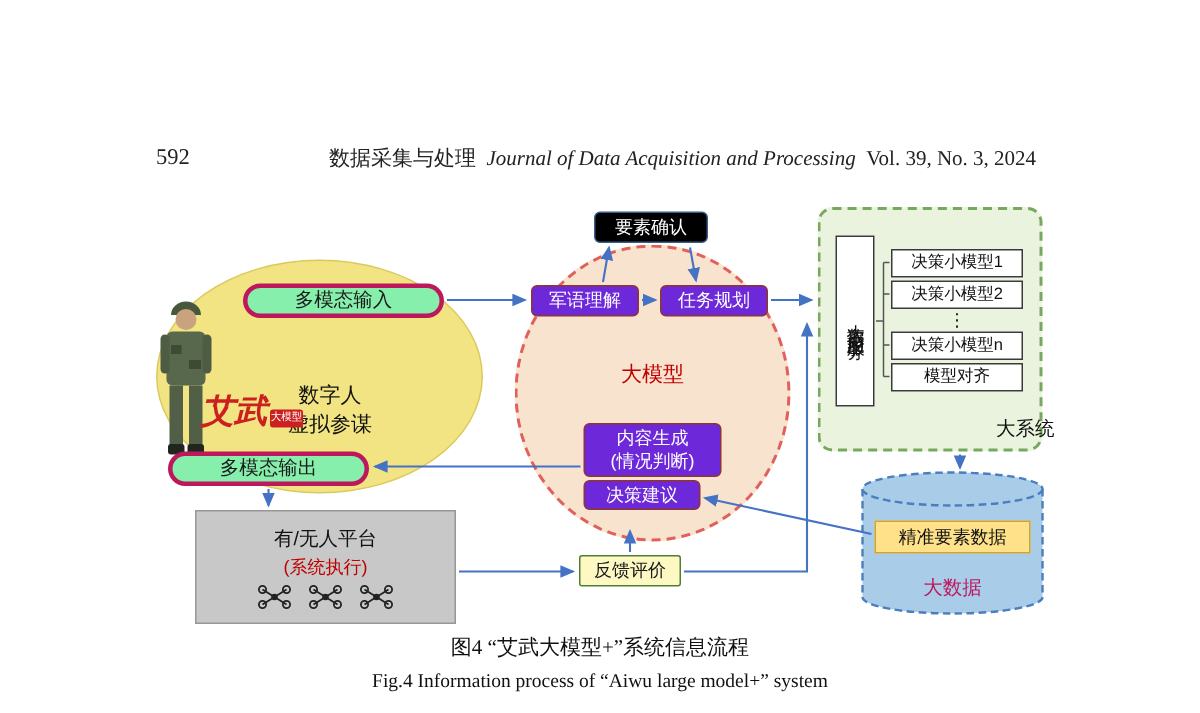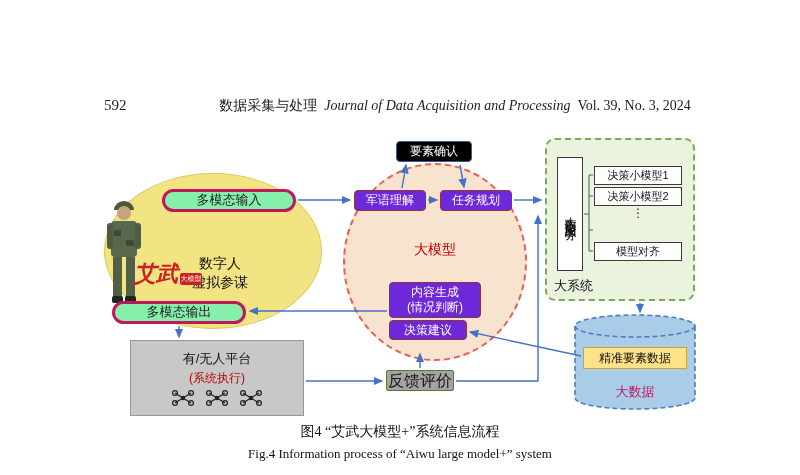--- a/index.html
+++ b/index.html
@@ -15,38 +15,38 @@
             font-size:14px; color:#222; font-family:"Liberation Serif", serif; }
   .header-center .it { font-style:italic; }
   .header-center span + span { margin-left:7px; }
 
   
   .box { position:absolute; display:flex; flex-direction:column; align-items:center;
          justify-content:center; text-align:center; box-sizing:border-box; line-height:1.25; }
   .red-box  { background:#6d28d9; border:1px solid #8e3432; color:#fff; border-radius:4px; font-size:12px; }
   .blue-box { background:#000000; border:1px solid #385d8a; color:#fff; border-radius:4px; font-size:12px; }
   .pill     { background:#86efac; border:3px solid #be185d; border-radius:12px; font-size:13px; color:#1a1a1a; }
-  .green-btn{ background:#a3a3a3; border:1px solid #507e32; color:#1a1a1a; font-size:16px; border-radius:2px; }
+  .green-btn{ background:#fef9c3; border:1px solid #507e32; color:#1a1a1a; font-size:12px; border-radius:2px; }
   .small-model { background:#fff; border:1px solid #3a3a3a; font-size:11px; color:#111; }
   .dots-row { font-size:12px; color:#111; background:transparent; border:none; }
 
   
   .ellipse { position:absolute; left:104px; top:173px; width:216px; height:154px;
              background:#f2e483; border:1px solid #dcc95e; border-radius:50%; }
   .model-circle { position:absolute; left:343px; top:163px; width:184px; height:198px;
              background:#f8e3cf; border:2px dashed #e0605a; border-radius:50%; box-sizing:border-box; }
   .system-panel { position:absolute; left:545px; top:138px; width:150px; height:163px;
              background:#eaf3de; border:2px dashed #76a95e; border-radius:10px; box-sizing:border-box; }
   .platform { position:absolute; left:130px; top:340px; width:174px; height:76px;
              background:#c8c8c8; border:1px solid #979797; box-sizing:border-box; }
   .vtext { writing-mode:vertical-rl; text-orientation:upright; letter-spacing:2px; }
 
   .model-title { position:absolute; left:385px; top:241px; width:100px; text-align:center;
              color:#c00000; font-size:14px; }
-  .sys-label { position:absolute; left:554px; top:277px; width:100px; text-align:left;
+  .sys-label { position:absolute; left:603px; top:277px; width:100px; text-align:right;
              color:#111; font-size:13px; }
   .data-label { position:absolute; left:595px; top:383px; width:80px; text-align:center;
              color:#be185d; font-size:13px; }
 
   .persona-lines { position:absolute; left:158px; top:238px; width:124px; text-align:center;
              font-size:14px; color:#111;margin-top:16px; }
   .persona-lines div { line-height:19px; }
 
   .logo { position:absolute; left:134px; top:263px; display:flex; align-items:flex-end; }
   .logo-text { color:#cc1f1f; font-size:22px; font-weight:bold; font-style:italic; line-height:1; }
@@ -173,20 +173,21 @@
   <div class="box red-box" style="left:389px; top:282px; width:92px; height:36px;justify-content:center;">
     <div>内容生成</div>
     <div>(情况判断)</div>
   </div>
   <div class="box red-box" style="left:389px; top:320px; width:78px; height:20px;">决策建议</div>
 
   <div class="box small-model vtext" style="left:557px; top:157px; width:26px; height:114px; font-size:12px;">大数据应用服务</div>
   <div class="box small-model" style="left:594px; top:166px; width:88px; height:19px;">决策小模型1</div>
   <div class="box small-model" style="left:594px; top:187px; width:88px; height:19px;">决策小模型2</div>
   <div class="box dots-row" style="left:594px; top:206px; width:88px; height:14px;">⋮</div>
+  <div class="box small-model" style="left:594px; top:221px; width:88px; height:19px;">决策小模型n</div>
   <div class="box small-model" style="left:594px; top:242px; width:88px; height:19px;">模型对齐</div>
   <div class="sys-label">大系统</div>
 
   <div class="yellow-data">精准要素数据</div>
   <div class="data-label">大数据</div>
 
   <div class="box green-btn" style="left:386px; top:370px; width:68px; height:21px;">反馈评价</div>
 
   <svg class="layer" width="800" height="475" viewBox="0 0 800 475">
     <defs>

